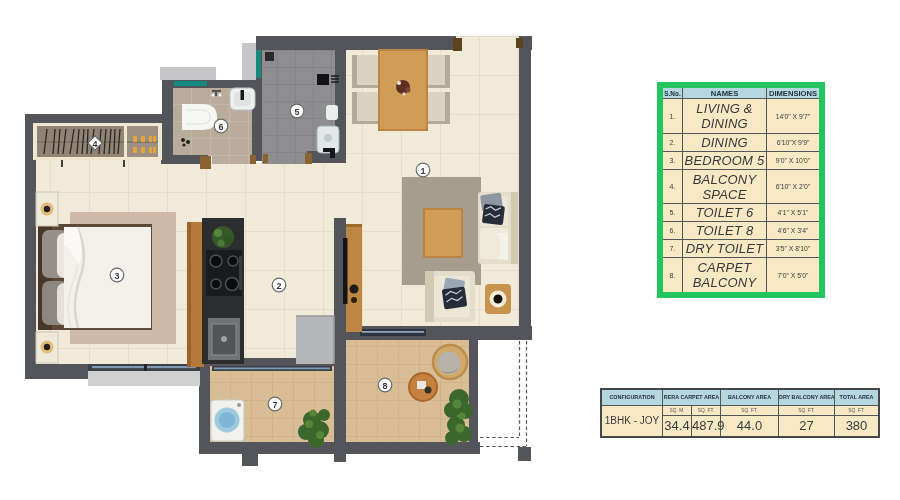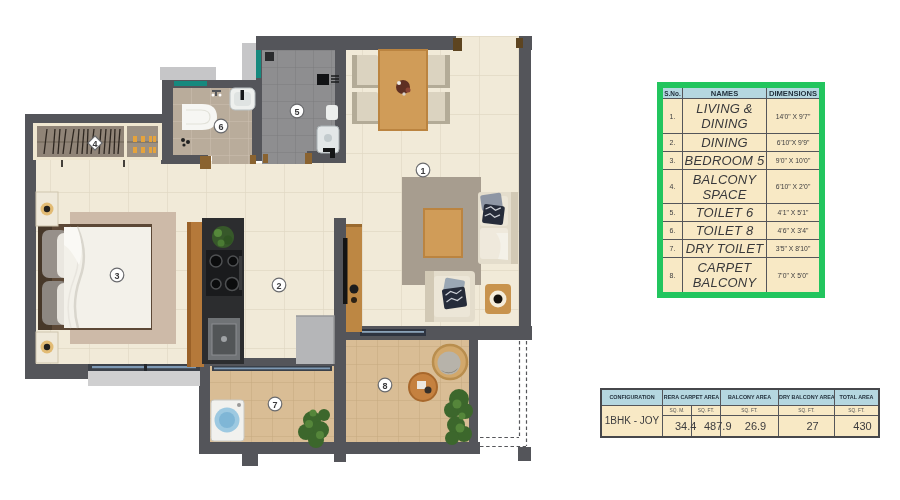--- a/index.html
+++ b/index.html
@@ -14,21 +14,21 @@
 #t1 tr.hd td{background:#b5d7e0;color:#23313d;font-weight:bold;font-size:7.6px;}
 #t1 td.sn{font-size:7px;}
 #t1 td.nm{font-size:13px;letter-spacing:.2px;color:#39393b;font-style:italic;}
 #t1 td.dm{font-size:6.8px;}
 #t2{position:absolute;left:600px;top:388px;width:280px;height:50px;
  border:2px solid #46474b;table-layout:fixed;}
 #t2 td{border:1.3px solid #55565a;text-align:center;vertical-align:middle;
  background:#f8e9c5;color:#3c3c3e;padding:0;}
 #t2 tr.hd td{background:#b5d7e0;color:#23313d;font-weight:bold;font-size:5.4px;white-space:nowrap;overflow:hidden;}
 #t2 td.sq{font-size:4.8px;color:#555;white-space:nowrap;overflow:hidden;}
-#t2 td.vl{font-size:11px;padding-left:12px;}
+#t2 td.vl{font-size:13px;}
 #t2 td.cfg{font-size:10px;}
 </style>
 </head>
 <body>
 <div id="page">
 <svg id="plan" width="900" height="500" viewBox="0 0 900 500">
 <defs>
 <pattern id="ptCream" width="39" height="39" patternUnits="userSpaceOnUse" x="12" y="37">
  <rect width="39" height="39" fill="#f1ead8"></rect>
  <path d="M39 0V39M0 39H39" stroke="#e1d9c4" stroke-width="1.3" fill="none"></path>
@@ -381,19 +381,19 @@
 <td rowspan="2" class="cfg">1BHK - JOY</td>
 <td class="sq" style="width:28px;">SQ. M.</td>
           <td class="sq">SQ. FT.</td>
 <td class="sq">SQ. FT.</td>
           <td class="sq">SQ. FT.</td>
           <td class="sq">SQ. FT.</td>
         </tr>
 <tr>
           <td class="vl">34.4</td>
           <td class="vl">487.9</td>
-          <td class="vl">26.9</td>
+          <td class="vl">44.0</td>
           <td class="vl">27</td>
-          <td class="vl">430</td>
+          <td class="vl">380</td>
         </tr>
 </tbody>
     </table>
 </div>
 
 </body></html>

